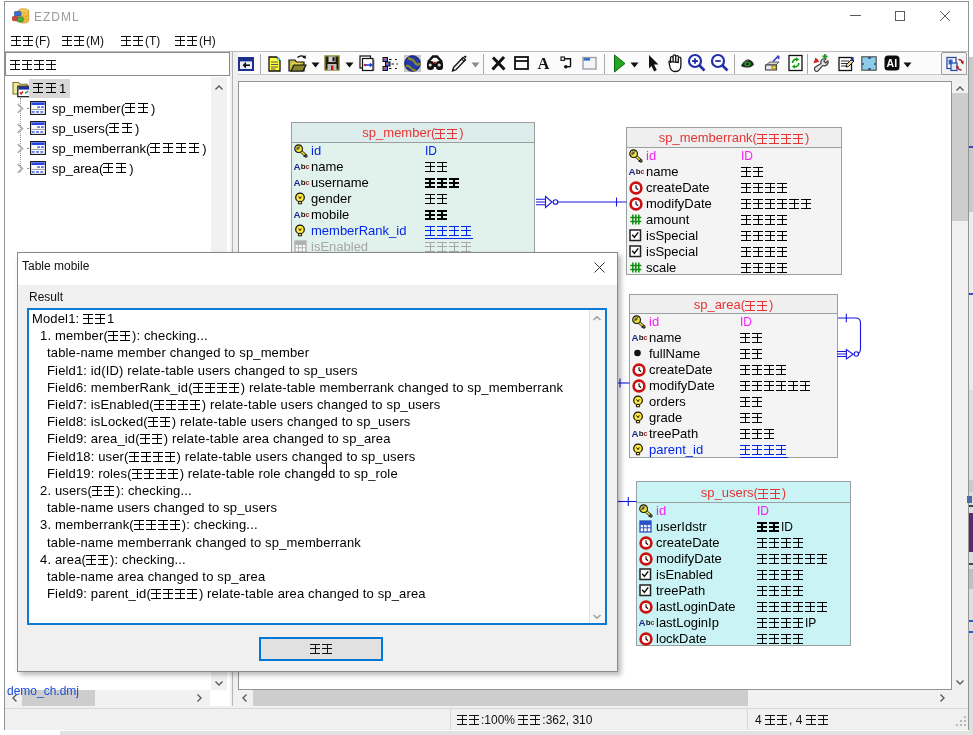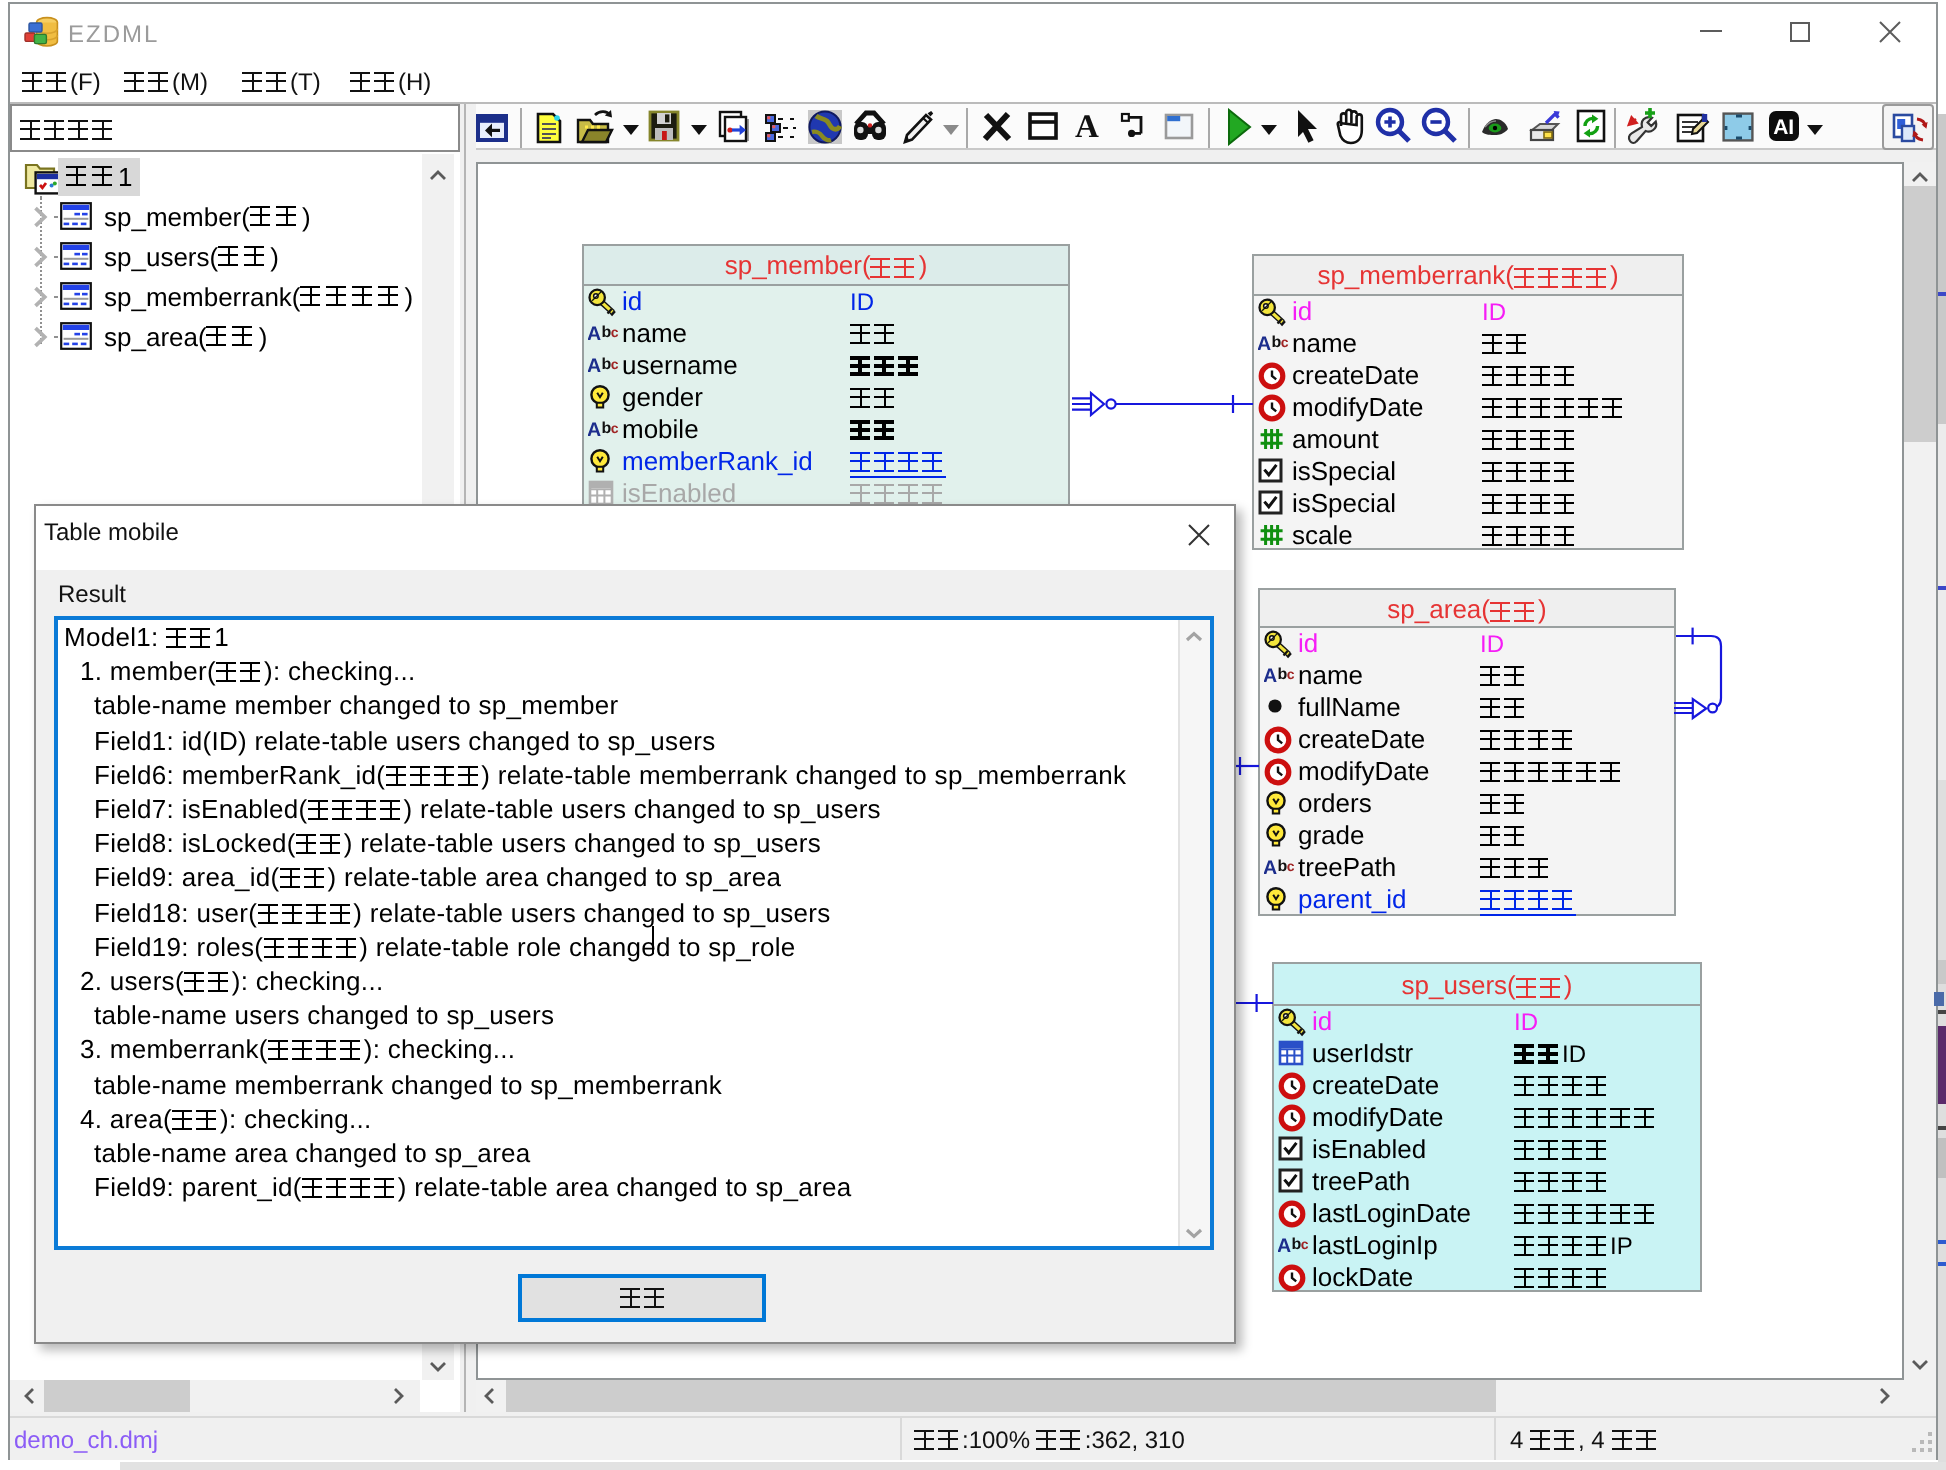--- a/index.html
+++ b/index.html
@@ -275,21 +275,21 @@
 <div class="a sbtrack" style="left:5px;top:690px;width:205px;height:16px"></div>
 <div class="a thumb" style="left:22px;top:690px;width:73px;height:16px"></div>
 <svg class="a" style="left:10px;top:693px" width="10" height="10" viewBox="0 0 10 10">
     <path d="M6.5 1.5L3 5l3.5 3.5" fill="none" stroke="#5a5a5a" stroke-width="1.4"></path>
   </svg>
 <svg class="a" style="left:194px;top:693px" width="10" height="10" viewBox="0 0 10 10">
     <path d="M3.5 1.5L7 5l-3.5 3.5" fill="none" stroke="#5a5a5a" stroke-width="1.4"></path>
   </svg>
 
 <div class="a" style="left:5px;top:708px;width:963px;height:22px;background:#f0f0f0;border-top:1px solid #d9d9d9"></div>
-<div class="a" style="left:7px;top:713px;font-size:12px;color:#8b5cf6">demo_ch.dmj</div>
+<div class="a" style="left:7px;top:684px;font-size:12px;color:#1d4ed8">demo_ch.dmj</div>
 <div class="a" style="left:450px;top:709px;width:1px;height:21px;background:#d9d9d9"></div>
 <div class="a" style="left:747px;top:709px;width:1px;height:21px;background:#d9d9d9"></div>
 <div class="a" style="left:457px;top:713px;font-size:12px;color:#111"><span class="h"></span><span class="h"></span>:100% <span class="h"></span><span class="h"></span>:362, 310</div>
 <div class="a" style="left:755px;top:713px;font-size:12px;color:#111">4 <span class="h"></span><span class="h"></span>, 4 <span class="h"></span><span class="h"></span></div>
 <svg class="a" style="left:956px;top:716px" width="12" height="12" viewBox="0 0 12 12">
 <g fill="#b9b9b9">
       <rect x="8" y="0" width="2" height="2"></rect>
       <rect x="8" y="4" width="2" height="2"></rect>
       <rect x="8" y="8" width="2" height="2"></rect>
       <rect x="4" y="4" width="2" height="2"></rect>

